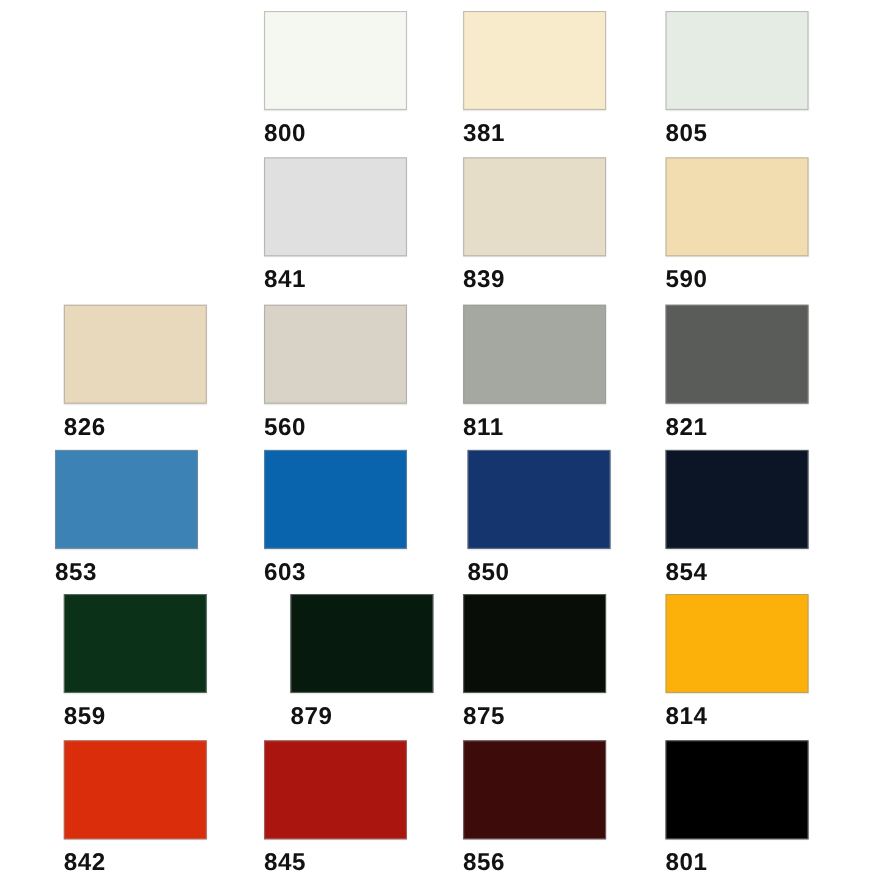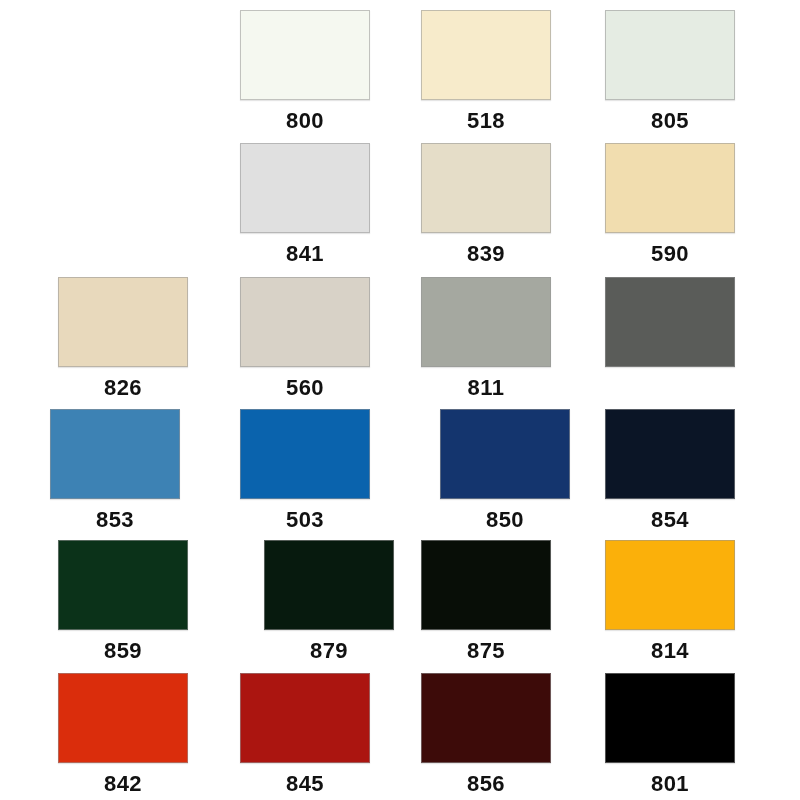--- a/index.html
+++ b/index.html
@@ -38,40 +38,39 @@
     width:130px;
     height:90px;
     border:1px solid rgba(150,150,150,0.55);
     box-shadow:0 1px 1px rgba(0,0,0,0.10);
   }
 
   .swatch-label {
     width:130px;
     height:43px;
     line-height:42px;
-    text-align:center;
     font-size:22px;
     font-weight:700;
     letter-spacing:0.5px;
     color:#121212;
     font-family:"Liberation Sans", "DejaVu Sans", sans-serif;
   }
 </style>
 </head>
 <body>
 
 <div id="swatch-chart">
     <div class="swatch-row" style="top: 10px;">
       <div class="swatch-cell" style="left: 240px;">
         <div class="swatch-chip" title="#f5f8f0" style="background: rgb(245, 248, 240);"></div>
         <div class="swatch-label">800</div>
       </div>
       <div class="swatch-cell" style="left: 421px;">
         <div class="swatch-chip" title="#f7ebcb" style="background: rgb(247, 235, 203);"></div>
-        <div class="swatch-label">518</div>
+        <div class="swatch-label">381</div>
       </div>
       <div class="swatch-cell" style="left: 605px;">
         <div class="swatch-chip" title="#e5ece3" style="background: rgb(229, 236, 227);"></div>
         <div class="swatch-label">805</div>
       </div>
     </div>
     <div class="swatch-row" style="top: 143px;">
       <div class="swatch-cell" style="left: 240px;">
         <div class="swatch-chip" title="#e0e0e0" style="background: rgb(224, 224, 224);"></div>
         <div class="swatch-label">841</div>
@@ -93,32 +92,33 @@
       <div class="swatch-cell" style="left: 240px;">
         <div class="swatch-chip" title="#d8d2c7" style="background: rgb(216, 210, 199);"></div>
         <div class="swatch-label">560</div>
       </div>
       <div class="swatch-cell" style="left: 421px;">
         <div class="swatch-chip" title="#a5a8a0" style="background: rgb(165, 168, 160);"></div>
         <div class="swatch-label">811</div>
       </div>
       <div class="swatch-cell" style="left: 605px;">
         <div class="swatch-chip" title="#5a5c59" style="background: rgb(90, 92, 89);"></div>
+        <div class="swatch-label">821</div>
       </div>
     </div>
     <div class="swatch-row" style="top: 409px;">
       <div class="swatch-cell" style="left: 50px;">
         <div class="swatch-chip" title="#3d82b4" style="background: rgb(61, 130, 180);"></div>
         <div class="swatch-label">853</div>
       </div>
       <div class="swatch-cell" style="left: 240px;">
         <div class="swatch-chip" title="#0a63ad" style="background: rgb(10, 99, 173);"></div>
-        <div class="swatch-label">503</div>
+        <div class="swatch-label">603</div>
       </div>
-      <div class="swatch-cell" style="left: 440px;">
+      <div class="swatch-cell" style="left: 425px;">
         <div class="swatch-chip" title="#14356e" style="background: rgb(20, 53, 110);"></div>
         <div class="swatch-label">850</div>
       </div>
       <div class="swatch-cell" style="left: 605px;">
         <div class="swatch-chip" title="#0b1526" style="background: rgb(11, 21, 38);"></div>
         <div class="swatch-label">854</div>
       </div>
     </div>
     <div class="swatch-row" style="top: 540px;">
       <div class="swatch-cell" style="left: 58px;">

